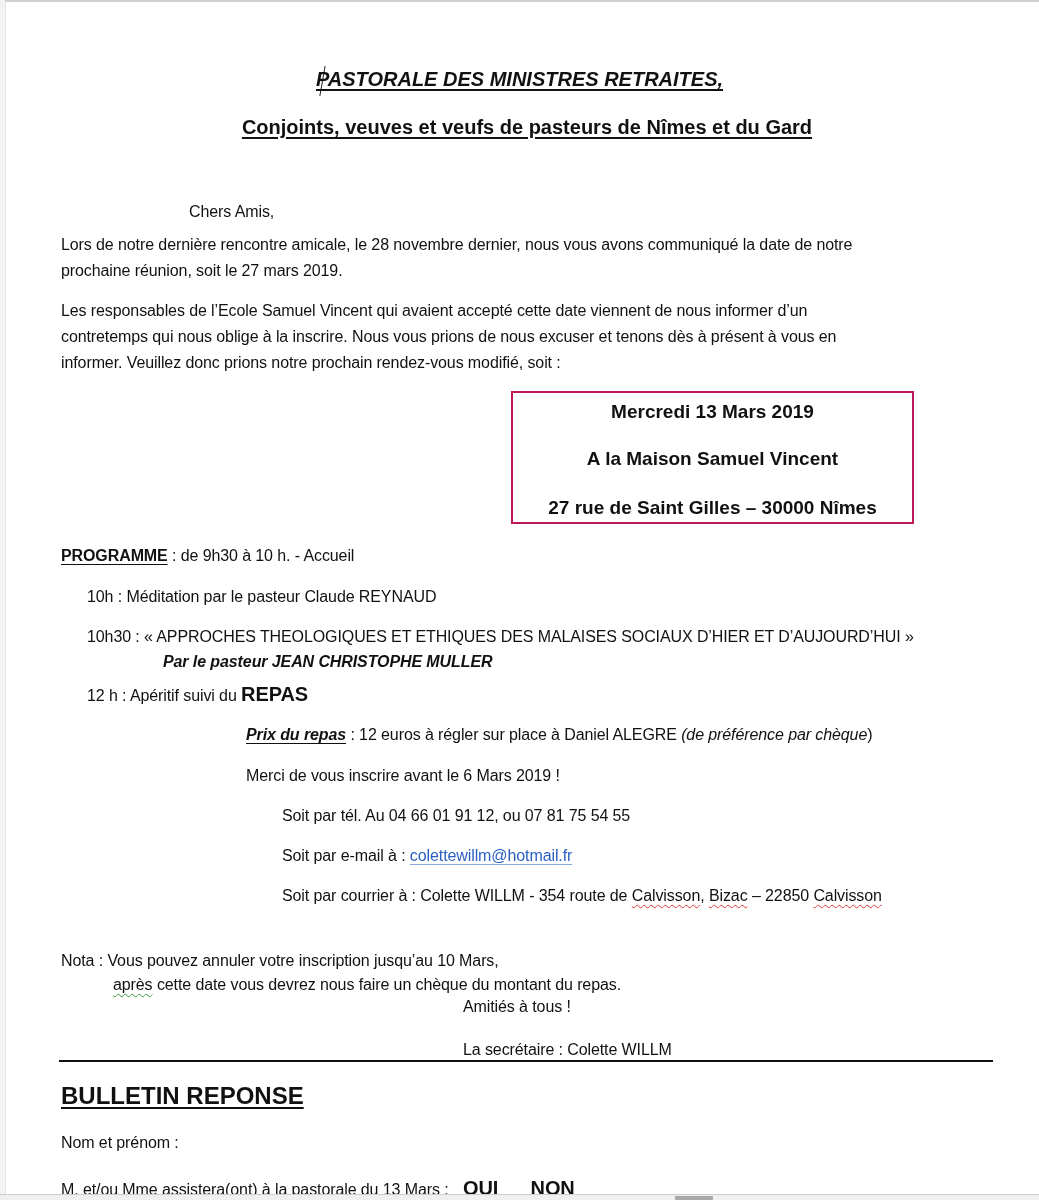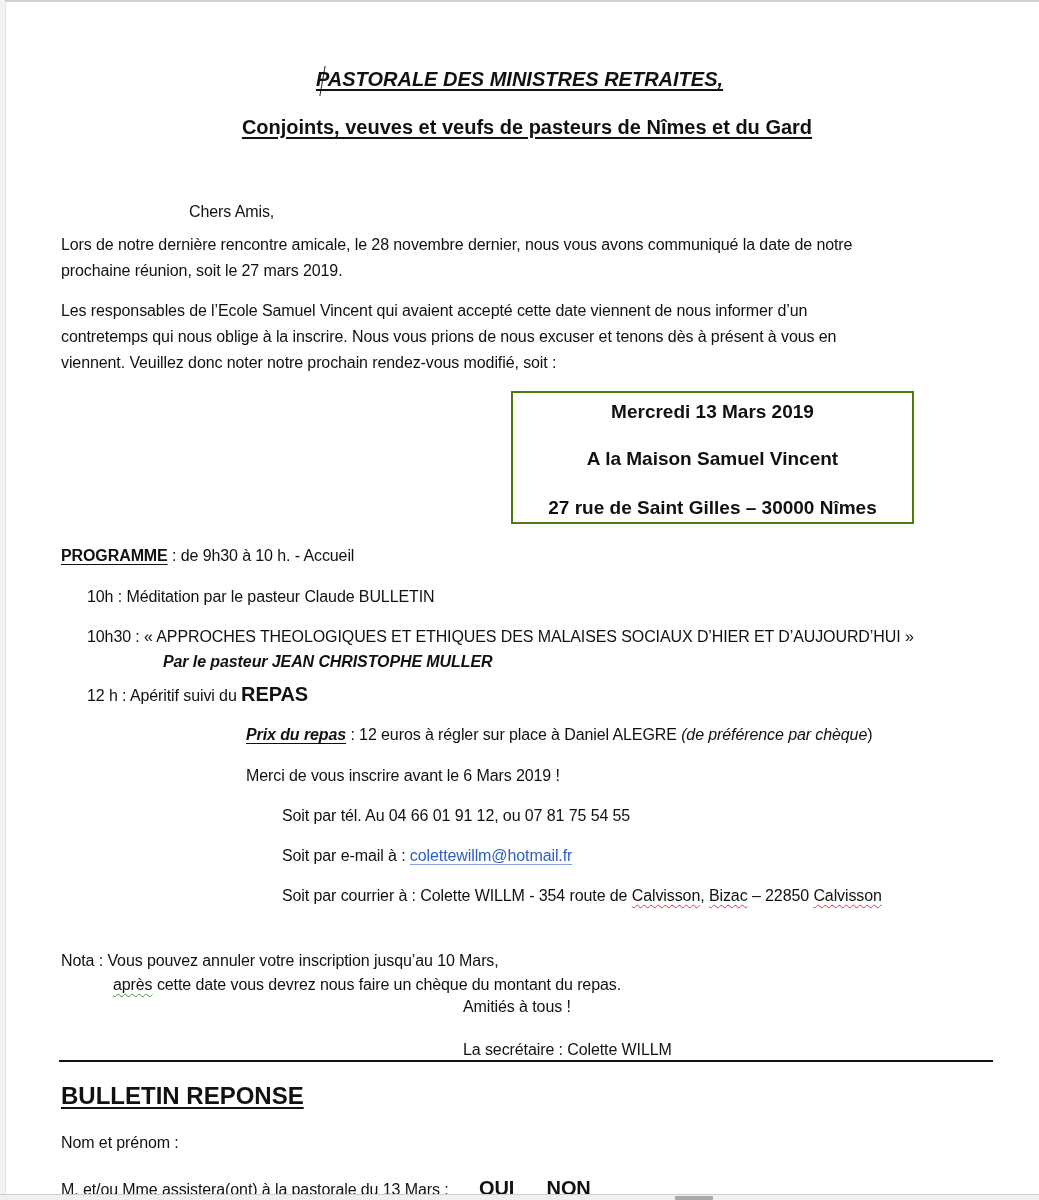--- a/index.html
+++ b/index.html
@@ -13,21 +13,21 @@
   .top-rule { position:absolute; left:5px; top:0; right:0; height:2px; background:#cfcfcf; }
   .page { position:absolute; left:0; top:0; width:1039px; height:1024px; }
   .abs { position:absolute; white-space:nowrap; }
   .t { font-size:16px; line-height:20px; letter-spacing:-0.1px; }
   .title1 { left:0; width:1039px; top:68px; text-align:center; font-size:20px; font-weight:bold; font-style:italic; }
   .title1 span, .title2 span { text-decoration:underline; text-underline-offset:3px; }
   .title2 { left:0; width:1054px; top:116px; text-align:center; font-size:20px; font-weight:bold; }
   .cursor { position:absolute; left:322px; top:66px; width:1px; height:30px; background:#222; transform:skewX(-10deg); }
   .box {
     position:absolute; left:511px; top:391px; width:403px; height:133px;
-    border:2px solid #4d7c0f; box-sizing:border-box;
+    border:2px solid #be185d; box-sizing:border-box;
   }
   .box div { position:absolute; left:0; width:100%; text-align:center; font-weight:bold; font-size:19px; white-space:nowrap; }
   .u { text-decoration:underline; text-underline-offset:3px; }
   .bold { font-weight:bold; }
   .it { font-style:italic; }
   .link { color:#2a5fc4; text-decoration:underline; text-underline-offset:3px; text-decoration-color:#8aa6df; }
   .squig-red { text-decoration:underline wavy #d93b3b; text-decoration-thickness:1px; text-underline-offset:3px; }
   .squig-green { text-decoration:underline wavy #3a9a3a; text-decoration-thickness:1px; text-underline-offset:3px; }
   .hr { position:absolute; left:59px; top:1060px; width:934px; height:2px; background:#111; }
   .bulletin { left:61px; top:1082px; font-size:24px; font-weight:bold; }
@@ -52,33 +52,33 @@
     <span>Conjoints, veuves et veufs de pasteurs de Nîmes et du Gard</span>
   </div>
 
   <div class="abs t" style="left:189px; top:195px;margin-top:7px;">Chers Amis,</div>
 
   <div class="abs t" style="left:61px; top:235px;">Lors de notre dernière rencontre amicale, le 28 novembre dernier, nous vous avons communiqué la date de notre</div>
   <div class="abs t" style="left:61px; top:261px;text-align:right;">prochaine réunion, soit le 27 mars 2019.</div>
 
   <div class="abs t" style="left:61px; top:301px;">Les responsables de l’Ecole Samuel Vincent qui avaient accepté cette date viennent de nous informer d’un</div>
   <div class="abs t" style="left:61px; top:327px;">contretemps qui nous oblige à la inscrire. Nous vous prions de nous excuser et tenons dès à présent à vous en</div>
-  <div class="abs t" style="left:61px; top:353px;">viennent. Veuillez donc noter notre prochain rendez-vous modifié, soit :</div>
+  <div class="abs t" style="left:61px; top:353px;">informer. Veuillez donc prions notre prochain rendez-vous modifié, soit :</div>
 
   <div class="box">
     <div style="top:8px;">Mercredi 13 Mars 2019</div>
     <div style="top:55px;">A la Maison Samuel Vincent</div>
     <div style="top:104px;">27 rue de Saint Gilles – 30000 Nîmes</div>
   </div>
 
   <div class="abs t" style="left:61px; top:546px;">
     <span class="bold u">PROGRAMME</span><span> : de 9h30 à 10 h. - Accueil</span>
   </div>
 
-  <div class="abs t" style="left:87px; top:587px;">10h : Méditation par le pasteur Claude BULLETIN</div>
+  <div class="abs t" style="left:87px; top:587px;">10h : Méditation par le pasteur Claude REYNAUD</div>
   <div class="abs t" style="left:87px; top:627px;">10h30 : « APPROCHES THEOLOGIQUES ET ETHIQUES DES MALAISES SOCIAUX D’HIER ET D’AUJOURD’HUI »</div>
   <div class="abs t bold it" style="left:163px; top:652px;">Par le pasteur JEAN CHRISTOPHE MULLER</div>
   <div class="abs t" style="left:87px; top:684px;">
     <span>12 h : Apéritif suivi du </span><span class="big">REPAS</span>
   </div>
 
   <div class="abs t" style="left:246px; top:725px;">
     <span class="bold it u">Prix du repas</span><span> : 12 euros à régler sur place à Daniel ALEGRE </span><span class="it">(de préférence par chèque</span><span>)</span>
   </div>
 
@@ -102,20 +102,20 @@
   <div class="abs t" style="left:463px; top:1040px;">La secrétaire : Colette WILLM</div>
 
   <div class="hr"></div>
 
   <div class="abs bulletin u">BULLETIN REPONSE</div>
 
   <div class="abs t" style="left:61px; top:1133px;">Nom et prénom :</div>
 
   <div class="abs t" style="left:61px; top:1178px;">
     <span>M. et/ou Mme assistera(ont) à la pastorale du 13 Mars :</span>
-    <span class="big" style="margin-left:26px;">OUI</span>
+    <span class="big" style="margin-left:10px;">OUI</span>
     <span class="big" style="margin-left:28px;">NON</span>
   </div>
 </div>
 
 <div class="hscroll">
   <div class="thumb"></div>
 </div>
 
 </body></html>

